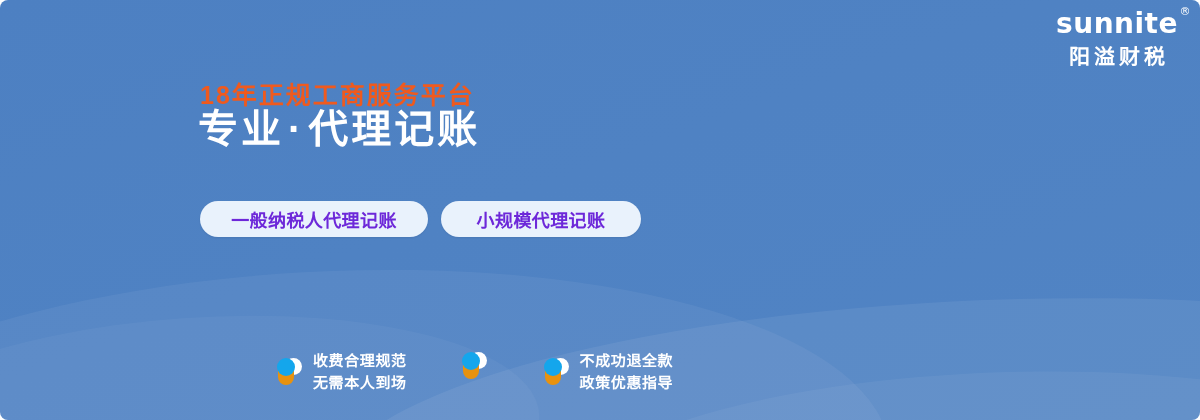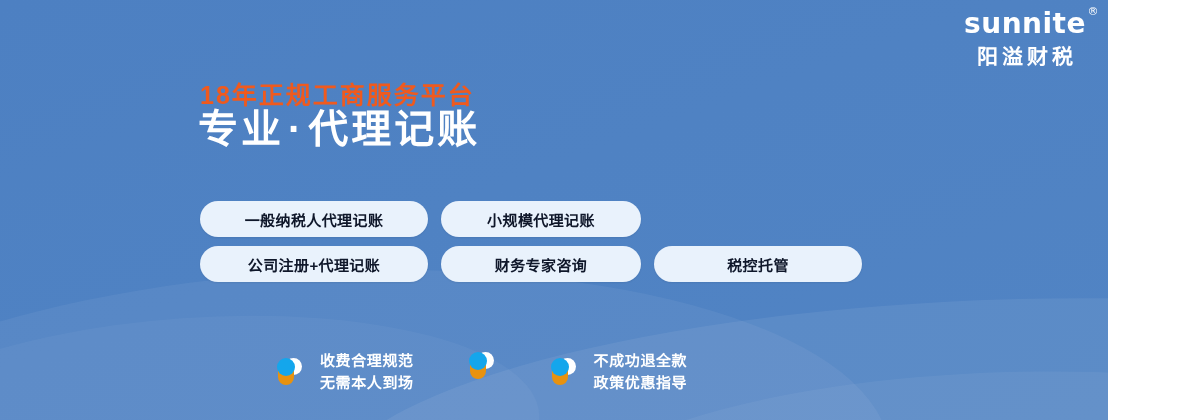--- a/index.html
+++ b/index.html
@@ -3,25 +3,26 @@
 <meta charset="utf-8">
 <title>sunnite banner</title>
 <style>
   html, body {
     margin: 0;
     padding: 0;
     background: #ffffff;
   }
   #banner {
     position: relative;
-    width: 1108px;
+    width: 1200px;
     height: 420px;
     overflow: hidden;
     background: linear-gradient(160deg, #4d80c2 0%, #4f82c3 45%, #5184c4 100%);
     font-family: "Liberation Sans", "DejaVu Sans", sans-serif;
+    border-radius: 8px;
     -webkit-font-smoothing: antialiased;
   }
 
   
   .wave {
     position: absolute;
     pointer-events: none;
     border-radius: 50%;
   }
   .wave-a {
@@ -128,22 +129,22 @@
     gap: 9px;
   }
   .pill-row {
     display: flex;
     gap: 13px;
   }
   .pill {
     height: 36px;
     border-radius: 18px;
     background: #e9f2fc;
-    color: #0f172a;
-    font-size: 15px;
+    color: #6d28d9;
+    font-size: 18px;
     font-weight: 700;
     display: flex;
     align-items: center;
     justify-content: center;
     box-sizing: border-box;
     padding: 0 10px;
     letter-spacing: 0.4px;
     box-shadow: 0 1px 2px rgba(0, 0, 0, 0.07);
     text-align: right;
   }
@@ -156,21 +157,21 @@
     position: absolute;
     left: 276px;
     top: 350px;
     display: flex;
     align-items: flex-start;
     gap: 54px;
   }
   .feature {
     display: flex;
     align-items: center;
-    gap: 16px;
+    gap: 9px;
   }
   .feat-icon {
     position: relative;
     width: 28px;
     height: 32px;
     flex: 0 0 28px;
   }
   .feat-icon .crescent {
     position: absolute;
     left: 9px;
@@ -227,25 +228,20 @@
   <div class="eyebrow">18年正规工商服务平台</div>
   <div class="headline">
     <span>专业</span><span class="sep">·</span><span>代理记账</span>
   </div>
 
   <div class="pills">
     <div class="pill-row">
       <div class="pill w1">一般纳税人代理记账</div>
       <div class="pill w2">小规模代理记账</div>
     </div>
-    <div class="pill-row">
-      <div class="pill w1">公司注册+代理记账</div>
-      <div class="pill w2">财务专家咨询</div>
-      <div class="pill w3">税控托管</div>
-    </div>
   </div>
 
   <div class="features">
 
     <div class="feature">
       <span class="feat-icon">
         <span class="crescent"></span>
         <span class="drop"></span>
         <span class="ball"></span>
       </span>

